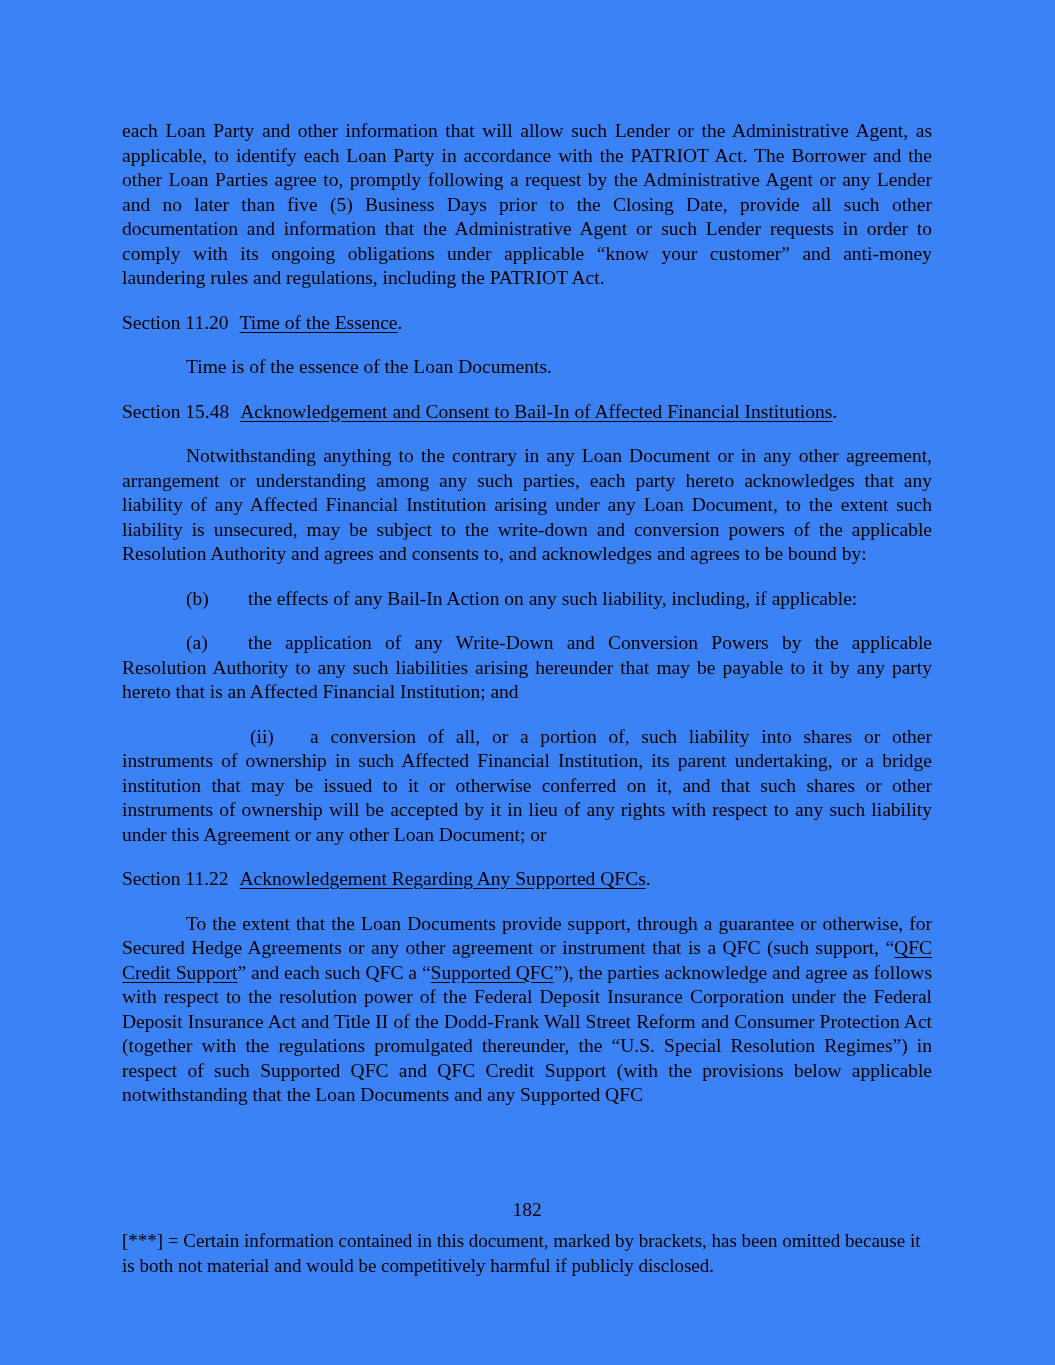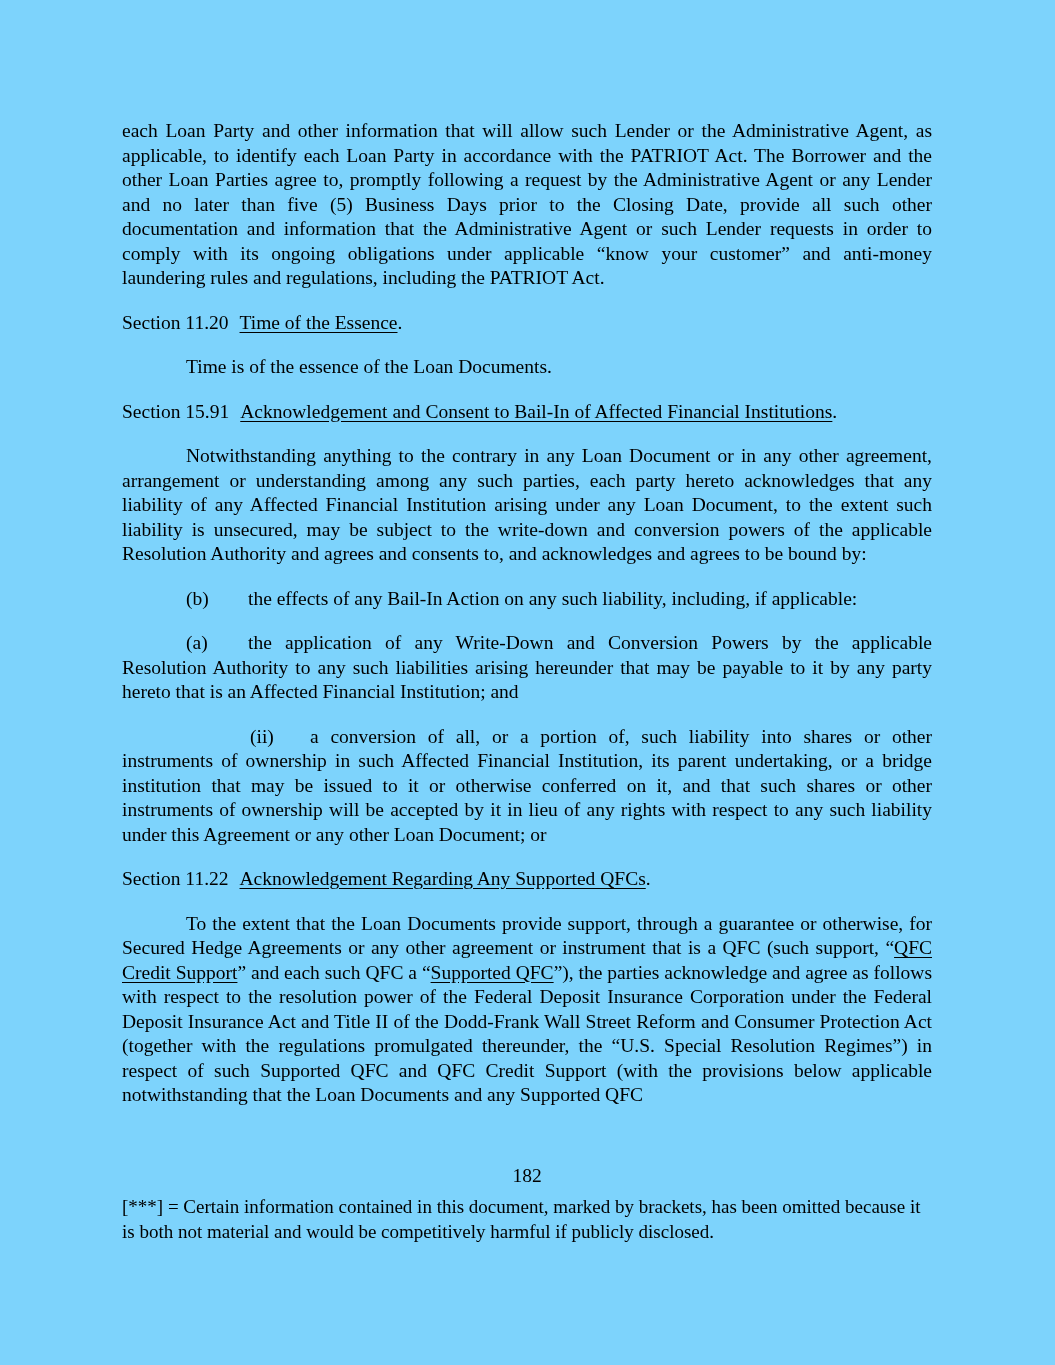--- a/index.html
+++ b/index.html
@@ -1,21 +1,21 @@
 <!DOCTYPE html>
 <html><head>
 <meta charset="utf-8">
 <style>
   * { margin:0; padding:0; box-sizing:border-box; }
   html, body { background:#ffffff; }
   .page {
     position:relative;
     width:1055px;
     height:1365px;
-    background:#7dd3fc;
+    background:#3b82f6;
     color:#000000;
     font-family:"Liberation Serif", serif;
     overflow:hidden;
   }
   .content {
     position:absolute;
     left:122px;
     top:0;
     width:810px;
     padding-top:119px;
@@ -29,21 +29,21 @@
   .ind2 { text-indent:128px; }
   .lbl  { display:inline-block; text-indent:0; }
   .lbl-a { width:62px; }
   .lbl-i { width:60px; }
   .heading { font-weight:normal; text-align:left; }
   .sec-label { margin-right:11px; }
   .u { text-decoration:underline; text-underline-offset:3px; }
   .footer {
     position:absolute;
     left:122px;
-    top:1164px;
+    top:1198px;
     width:810px;
   }
   .pagenum {
     text-align:center;
     font-size:19.5px;
     line-height:24px;
   }
   .footnote {
     margin-top:6px;
     font-size:19px;
@@ -56,21 +56,21 @@
 
 <div class="page">
   <div class="content">
 
     <p class="just">each Loan Party and other information that will allow such Lender or the Administrative Agent, as applicable, to identify each Loan Party in accordance with the PATRIOT Act.  The Borrower and the other Loan Parties agree to, promptly following a request by the Administrative Agent or any Lender and no later than five (5) Business Days prior to the Closing Date, provide all such other documentation and information that the Administrative Agent or such Lender requests in order to comply with its ongoing obligations under applicable “know your customer” and anti-money laundering rules and regulations, including the PATRIOT Act.</p>
 
     <p class="heading"><span class="sec-label">Section 11.20</span><span class="u">Time of the Essence</span><span>.</span></p>
 
     <p class="just ind">Time is of the essence of the Loan Documents.</p>
 
-    <p class="heading"><span class="sec-label">Section 15.91</span><span class="u">Acknowledgement and Consent to Bail-In of Affected Financial Institutions</span><span>.</span></p>
+    <p class="heading"><span class="sec-label">Section 15.48</span><span class="u">Acknowledgement and Consent to Bail-In of Affected Financial Institutions</span><span>.</span></p>
 
     <p class="just ind">Notwithstanding anything to the contrary in any Loan Document or in any other agreement, arrangement or understanding among any such parties, each party hereto acknowledges that any liability of any Affected Financial Institution arising under any Loan Document, to the extent such liability is unsecured, may be subject to the write-down and conversion powers of the applicable Resolution Authority and agrees and consents to, and acknowledges and agrees to be bound by:</p>
 
     <p class="just ind"><span class="lbl lbl-a">(b)</span><span>the effects of any Bail-In Action on any such liability, including, if applicable:</span></p>
 
     <p class="just ind"><span class="lbl lbl-a">(a)</span><span>the application of any Write-Down and Conversion Powers by the applicable Resolution Authority to any such liabilities arising hereunder that may be payable to it by any party hereto that is an Affected Financial Institution; and</span></p>
 
 
     <p class="just ind2"><span class="lbl lbl-i">(ii)</span><span>a conversion of all, or a portion of, such liability into shares or other instruments of ownership in such Affected Financial Institution, its parent undertaking, or a bridge institution that may be issued to it or otherwise conferred on it, and that such shares or other instruments of ownership will be accepted by it in lieu of any rights with respect to any such liability under this Agreement or any other Loan Document; or</span></p>
 

